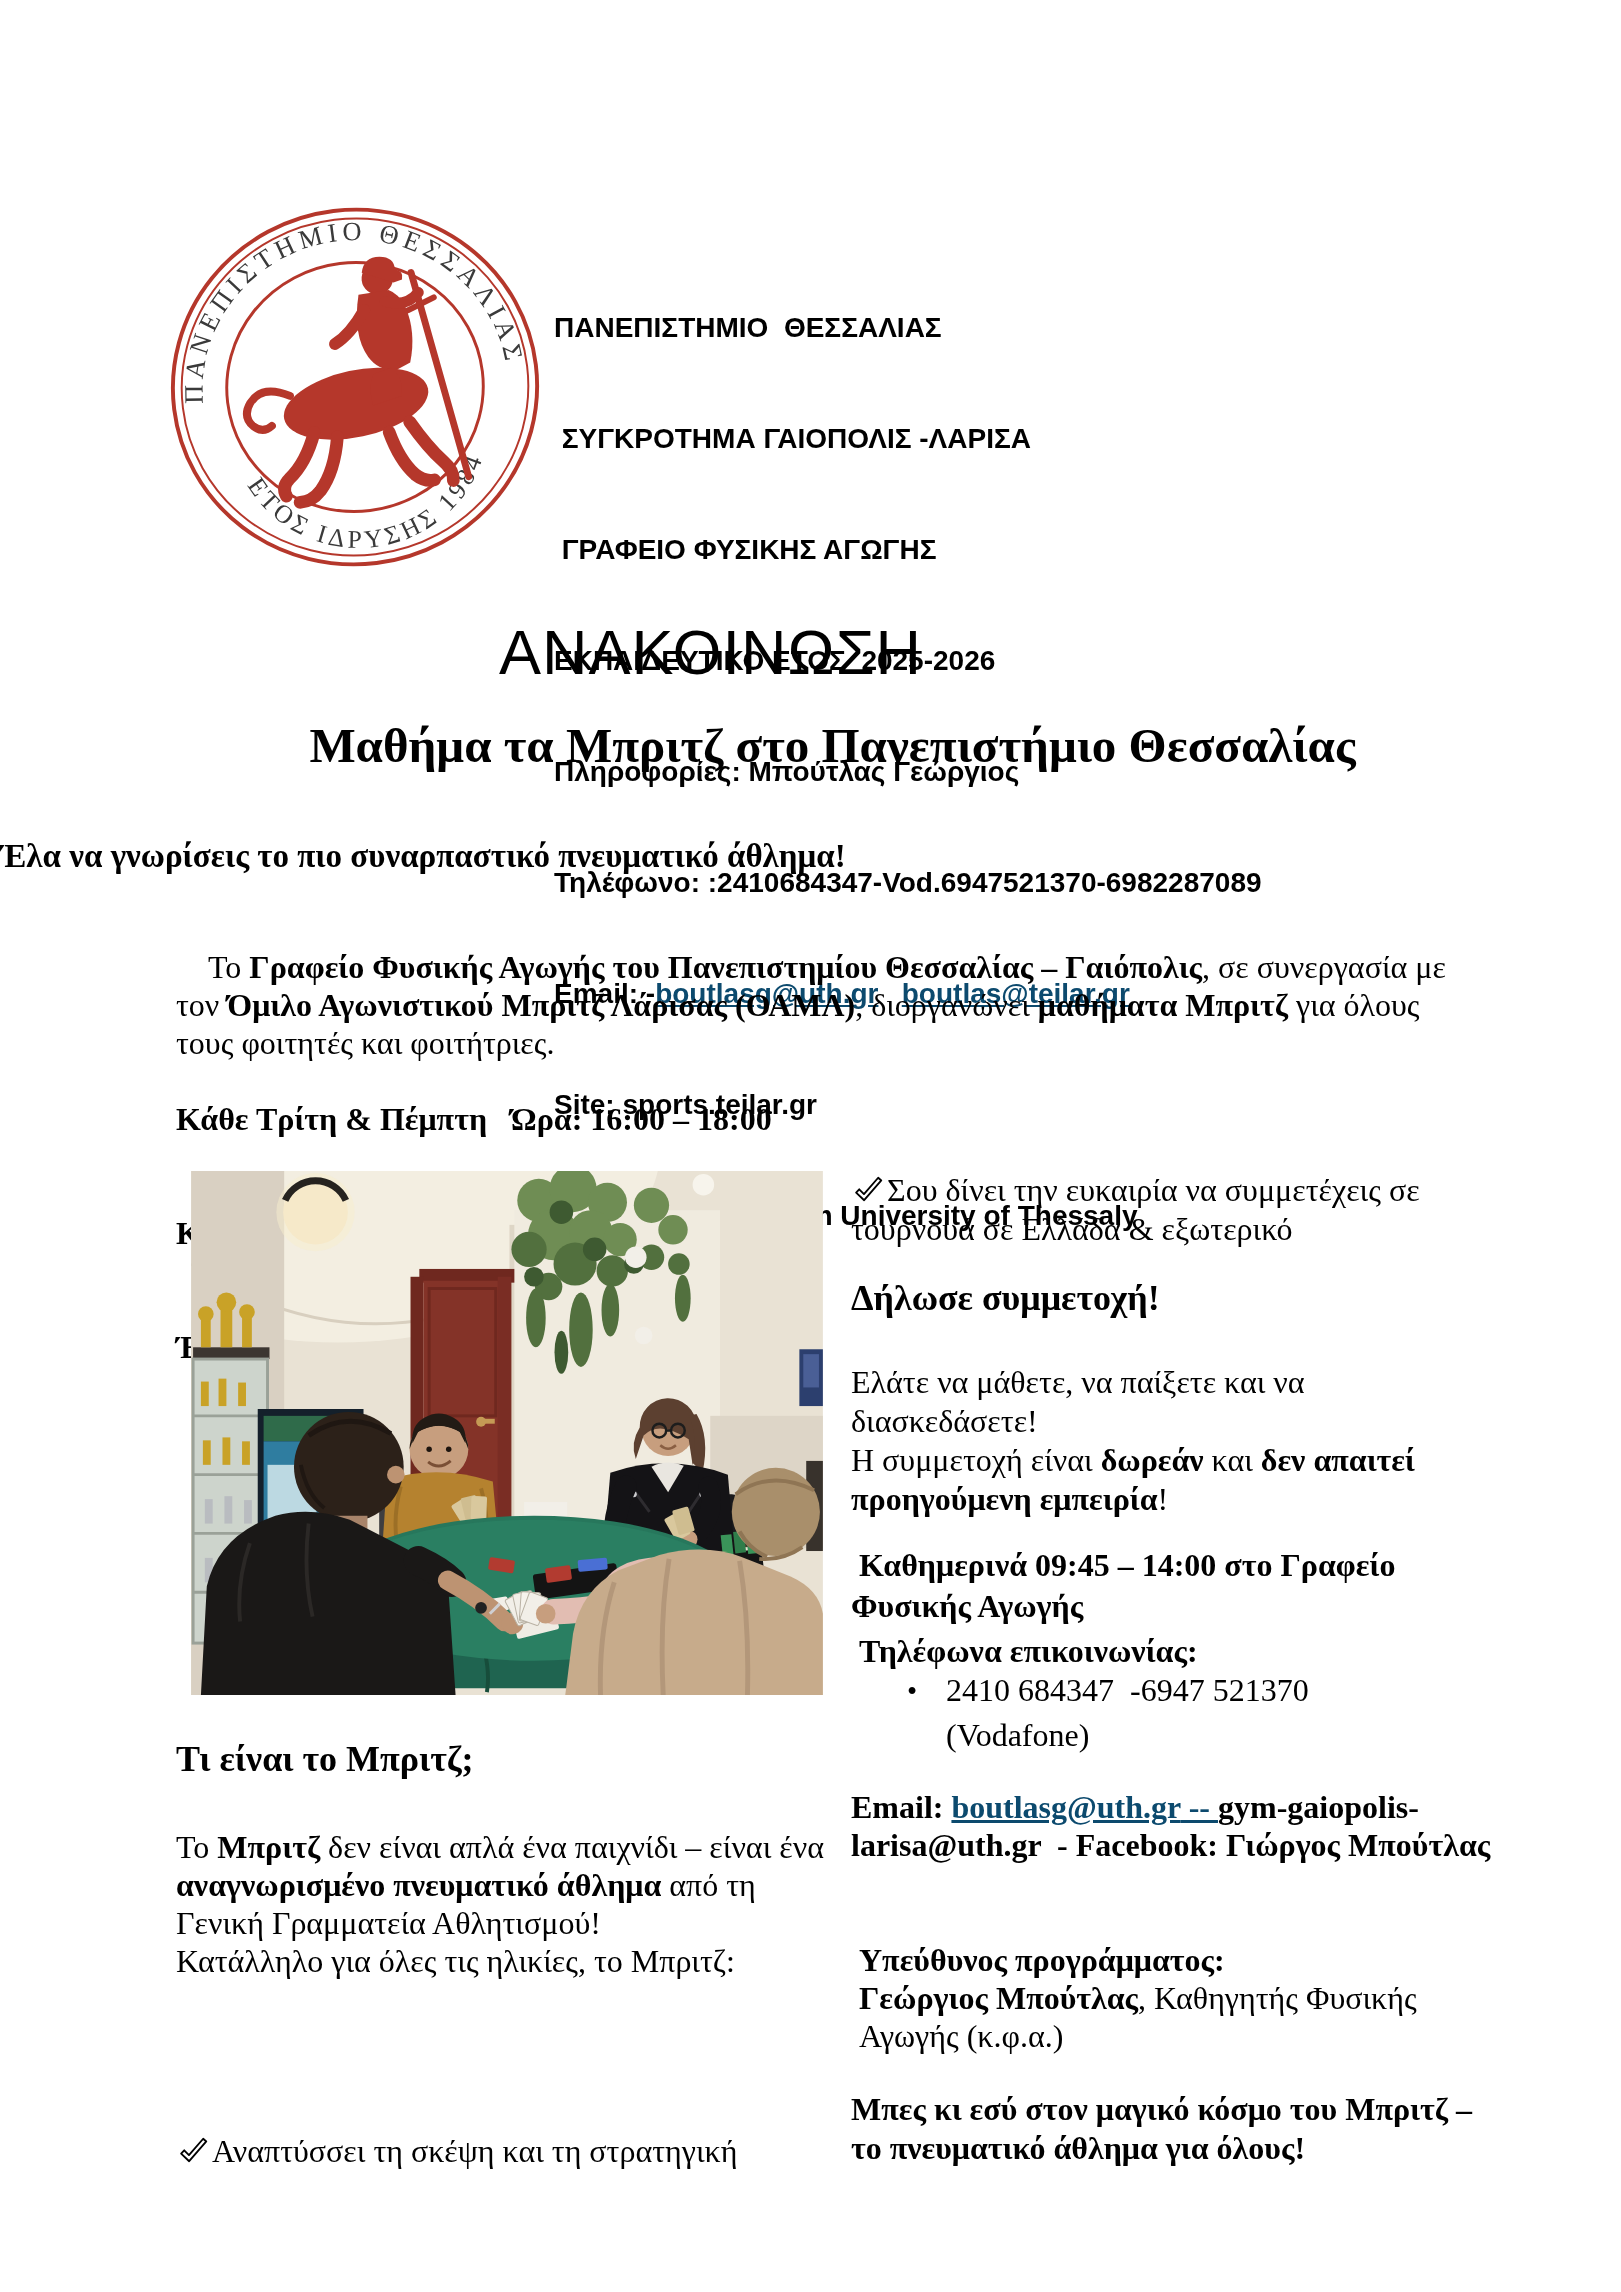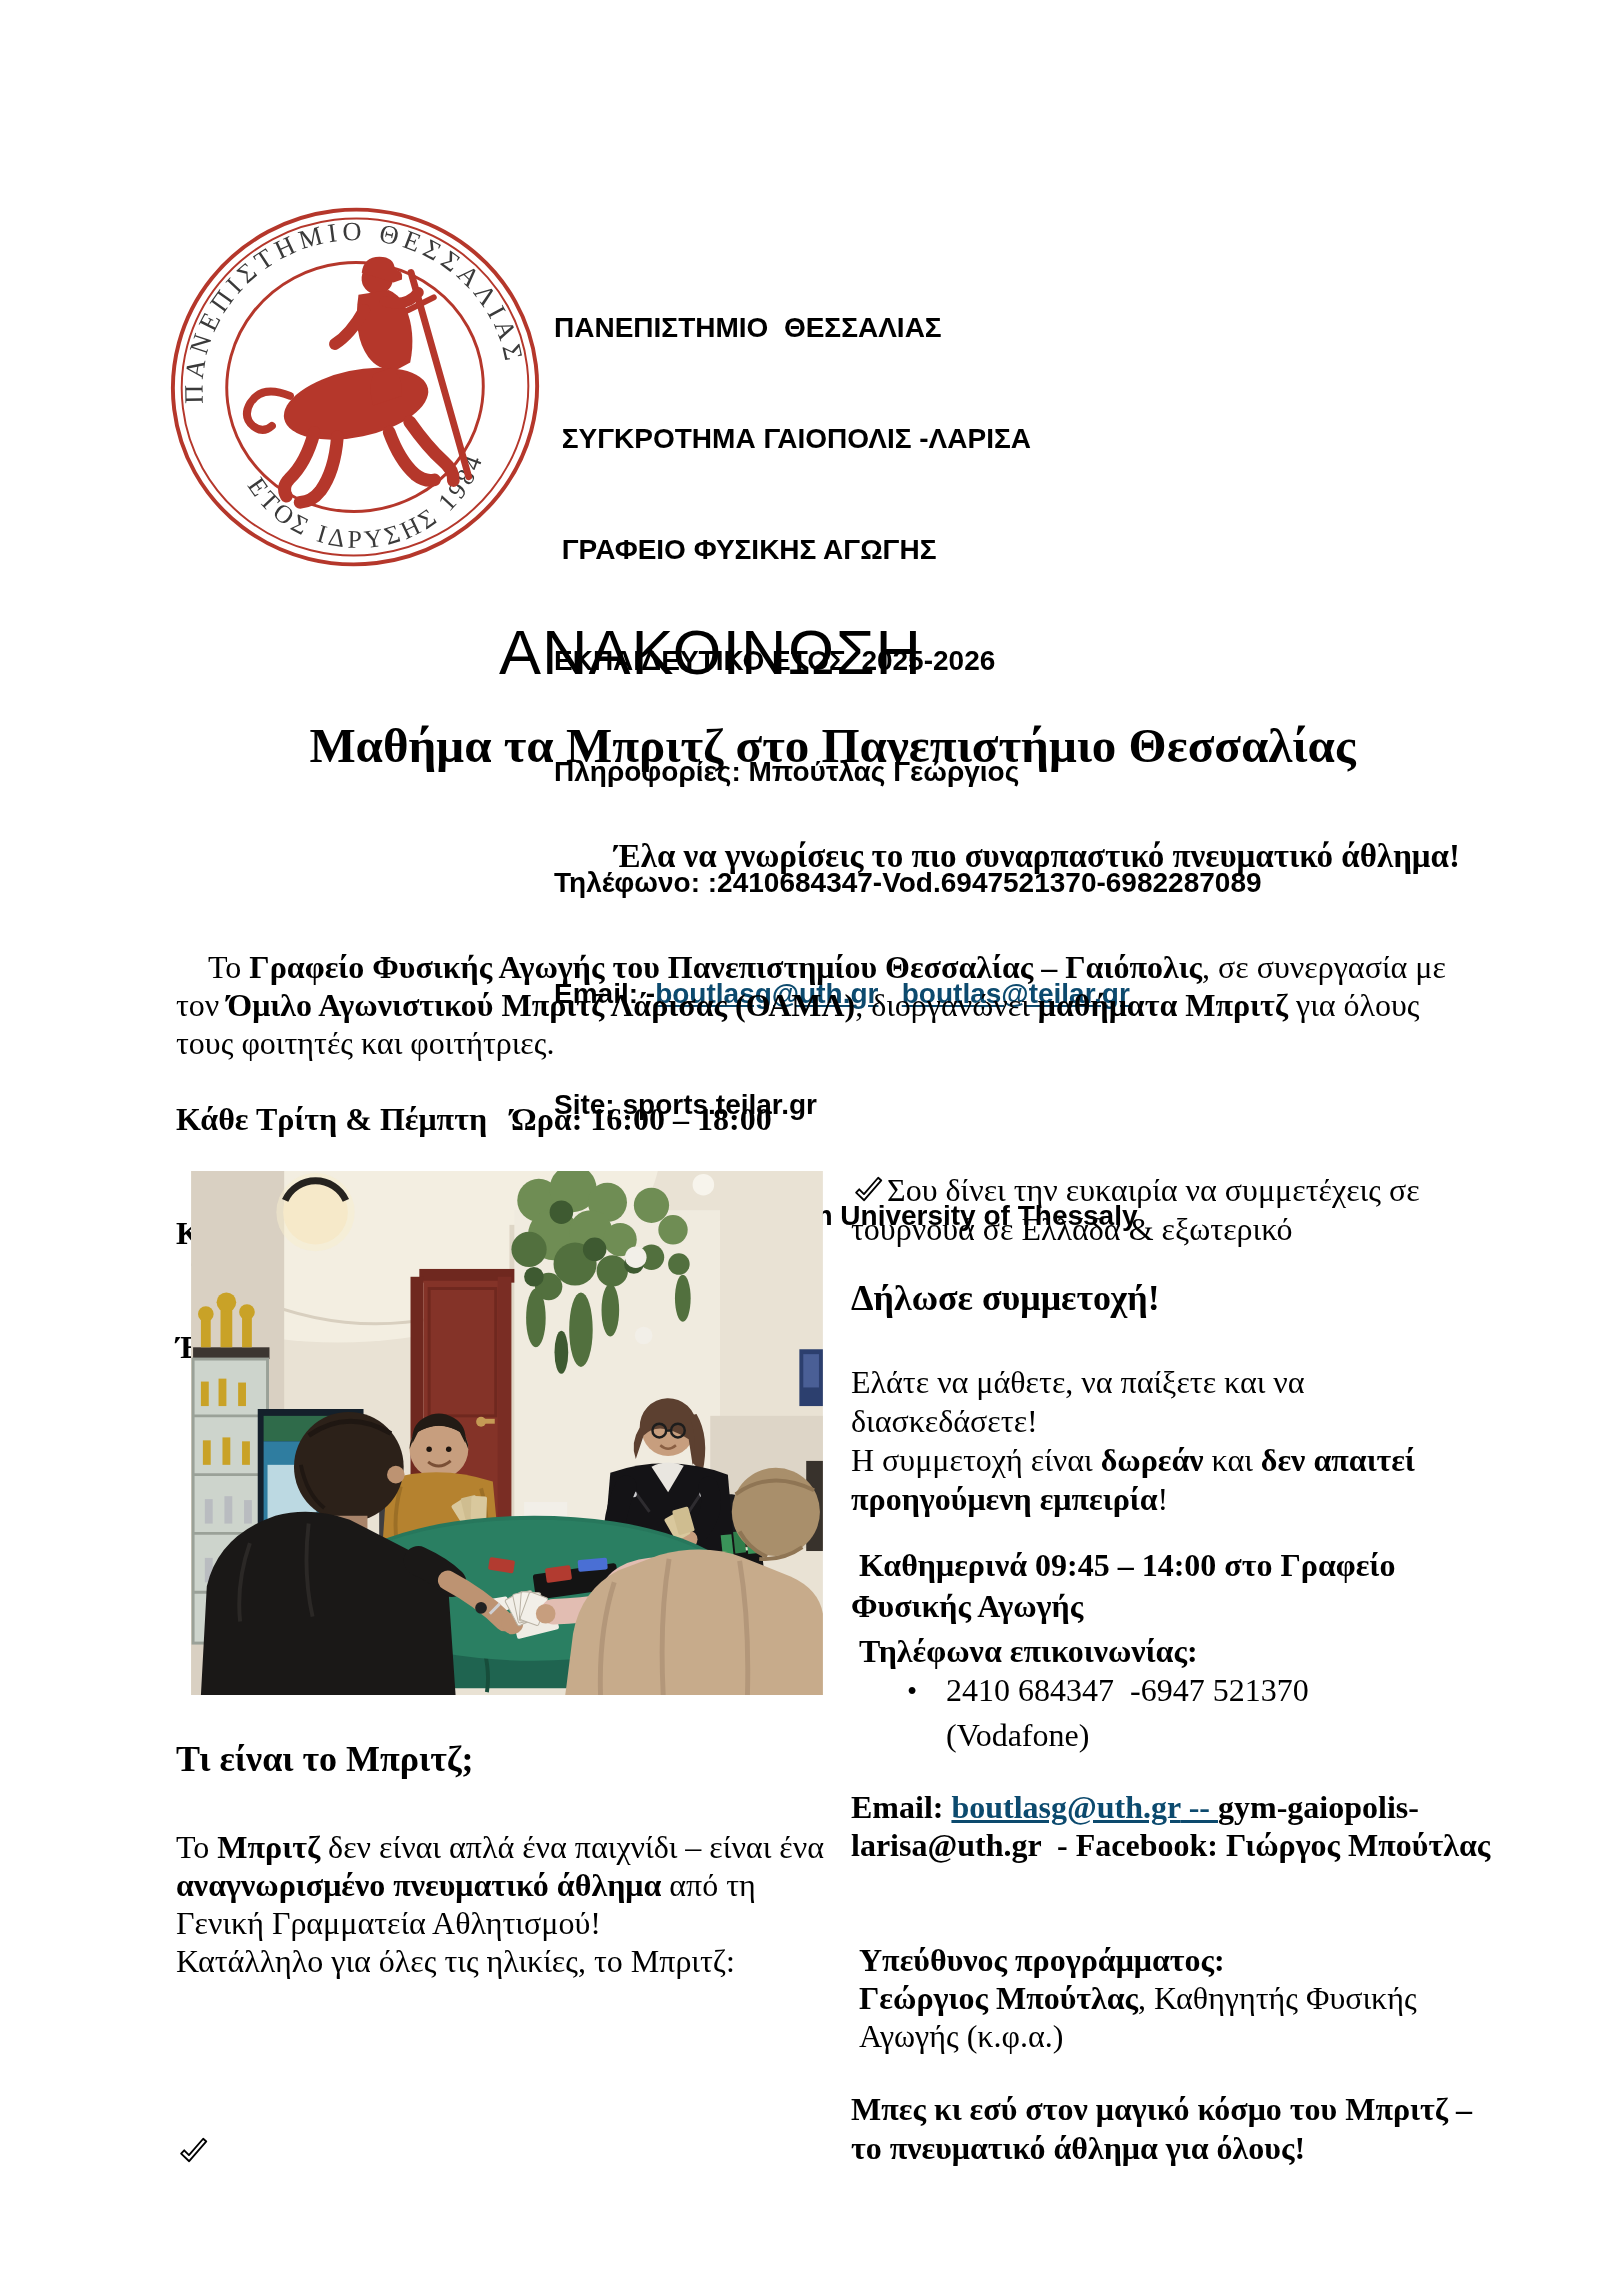--- a/index.html
+++ b/index.html
@@ -11,21 +11,21 @@
   .letterhead{left:554px;top:235px;width:882px;
               font-family:"Liberation Sans",sans-serif;font-weight:bold;
               font-size:28px;line-height:37px;white-space:pre-wrap;}
   .lnk{color:#0c4a6e;text-decoration:underline;cursor:pointer;}
   
   .title{left:0;top:617px;width:1421px;text-align:center;
          font-family:"Liberation Sans",sans-serif;font-weight:400;
          font-size:63px;line-height:71px;letter-spacing:1px;}
   .subtitle{left:78px;top:717px;width:1509px;text-align:center;
             font-weight:bold;font-size:49px;line-height:57px;}
-  .tagline{left:0;top:837px;width:1460px;text-align:right;
+  .tagline{left:0;top:837px;width:1460px;text-align:left;
            font-weight:bold;font-size:33px;line-height:39px;}
   
   .body33{font-size:32px;line-height:38px;}
   .intro{left:176px;top:910px;width:1289px;white-space:pre-wrap;}
   .b{font-weight:bold;}
   .photo{left:191px;top:1171px;width:632px;height:524px;}
   .rightcol{left:851px;top:1171px;width:642px;}
   .leftcol{left:176px;top:1740px;width:659px;}
   .rc{position:absolute;left:0;width:642px;font-size:32px;line-height:39px;white-space:pre-wrap;}
   .r-benefit{top:0;}
@@ -351,19 +351,19 @@
     <div class="rc r-manager"><span class="b">Υπεύθυνος προγράμματος:</span><br><span class="b">Γεώργιος Μπούτλας</span><span>, Καθηγητής Φυσικής Αγωγής (κ.φ.α.)</span></div>
     <div class="rc r-closing">Μπες κι εσύ στον μαγικό κόσμο του Μπριτζ – το πνευματικό άθλημα για όλους!</div>
   </div>
 
   <div class="abs leftcol">
     <div class="lc l-heading">Τι είναι το Μπριτζ;</div>
     <div class="lc l-para"><span>Το </span><span class="b">Μπριτζ</span><span> δεν είναι απλά ένα παιχνίδι – είναι ένα </span><span class="b">αναγνωρισμένο πνευματικό άθλημα</span><span> από τη Γενική Γραμματεία Αθλητισμού!</span><br><span>Κατάλληλο για όλες τις ηλικίες, το Μπριτζ:</span></div>
     <div class="lc l-checks">
       <div><svg class="chk" viewBox="0 0 32 32">
             <path d="M4 19 L7 15.8 L11.6 20.4 L25.4 4.6 L28.4 7.2 L11.8 26.4 Z" fill="none" stroke="#000" stroke-width="1.8" stroke-linejoin="round"></path>
-          </svg></div>
+          </svg><span>Αναπτύσσει τη σκέψη και τη στρατηγική</span></div>
       
     </div>
   </div>
 
 </div>
 
 
 </body></html>

